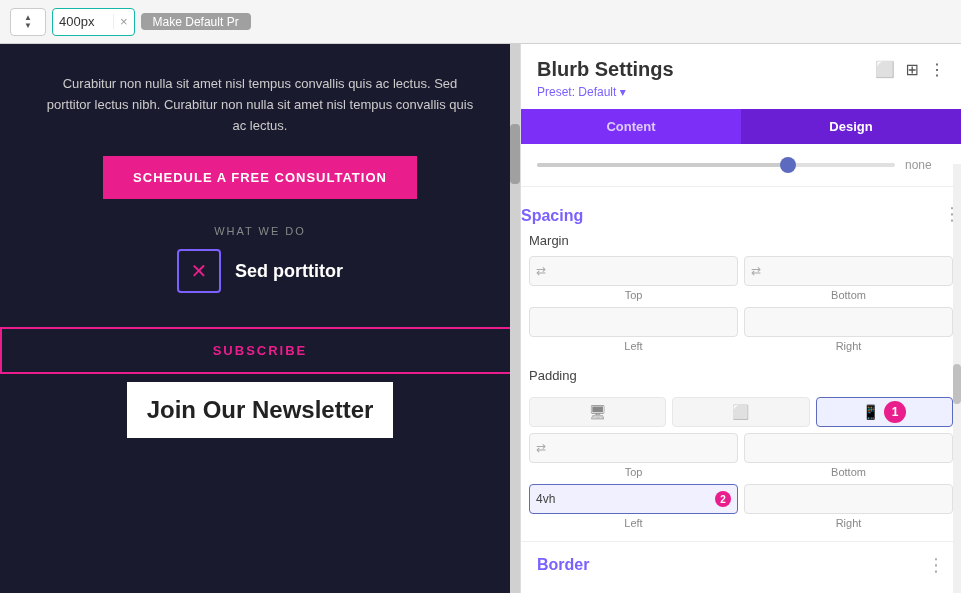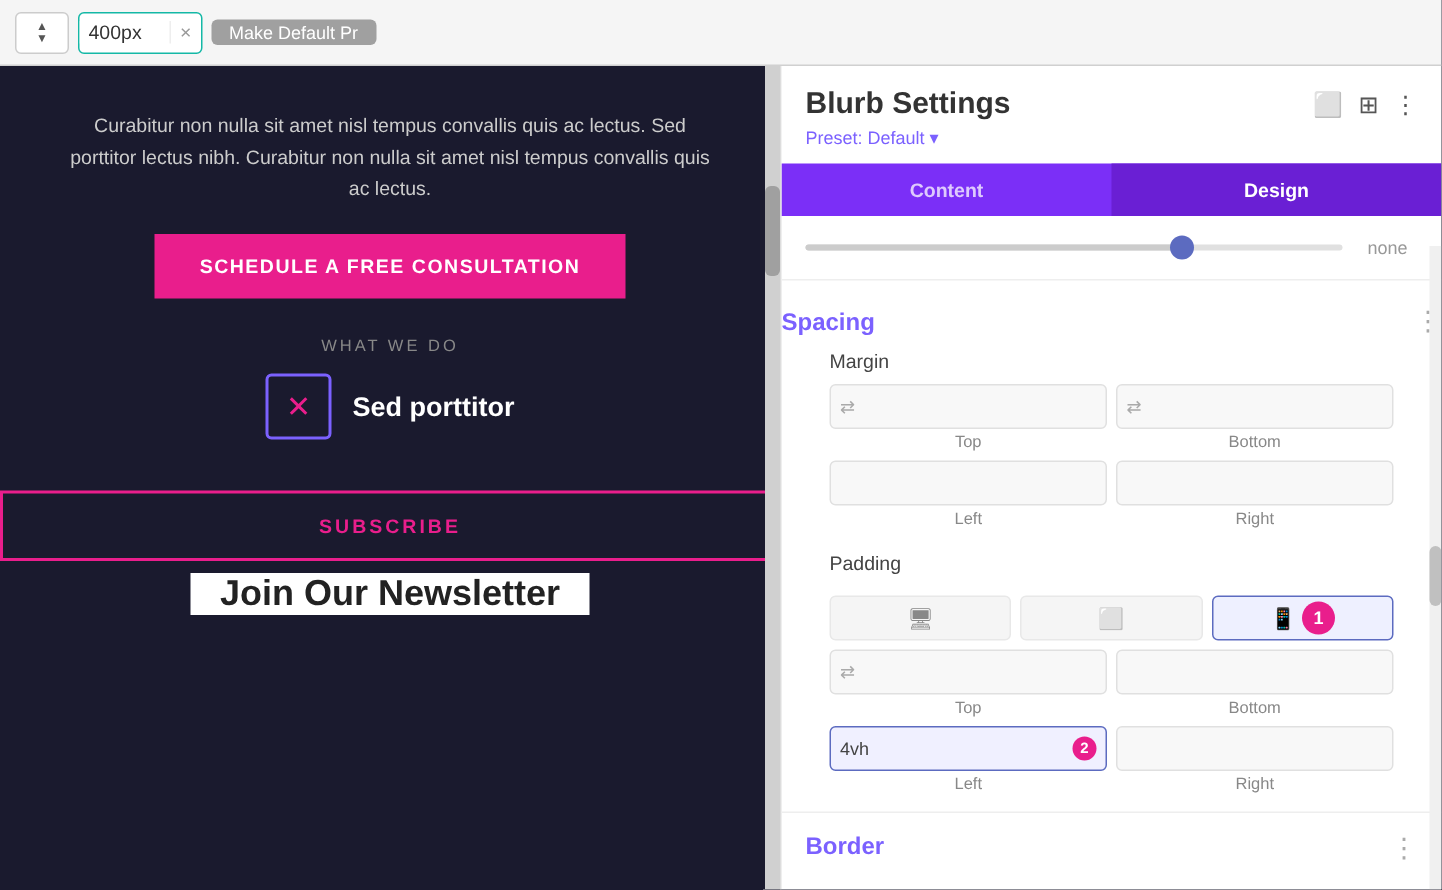--- a/index.html
+++ b/index.html
@@ -171,21 +171,21 @@
       letter-spacing: 2px;
       text-transform: uppercase;
     }
     .newsletter-title {
       color: #fff;
       font-size: 24px;
       font-weight: 700;
       margin-top: 8px;
       background: #fff;
       color: #222;
-      padding: 0 20px;
+      padding: 14px 20px;
     }
 
     
     .preview-scrollbar {
       position: absolute;
       right: 0;
       top: 0;
       bottom: 0;
       width: 10px;
       background: #d0d0d0;
@@ -301,21 +301,20 @@
       transform: translate(-50%, -50%);
       width: 16px;
       height: 16px;
       background: #5c6bc0;
       border-radius: 50%;
     }
     .slider-value {
       color: #999;
       font-size: 12px;
       min-width: 40px;
-      text-align: center;
     }
 
     
     .section-header {
       display: flex;
       align-items: flex-end;
       justify-content: space-between;
       padding: 16px 0 8px;
     }
     .section-title {
@@ -324,21 +323,21 @@
       color: #7b61ff;
     }
     .section-menu-icon {
       color: #aaa;
       font-size: 18px;
       cursor: pointer;
     }
 
     
     .spacing-subsection {
-      padding: 0 32px 12px;
+      padding: 0 8px 12px;
     }
     .subsection-label {
       font-size: 13px;
       color: #444;
       margin-bottom: 8px;
       font-weight: 500;
     }
 
     .margin-grid {
       display: grid;

